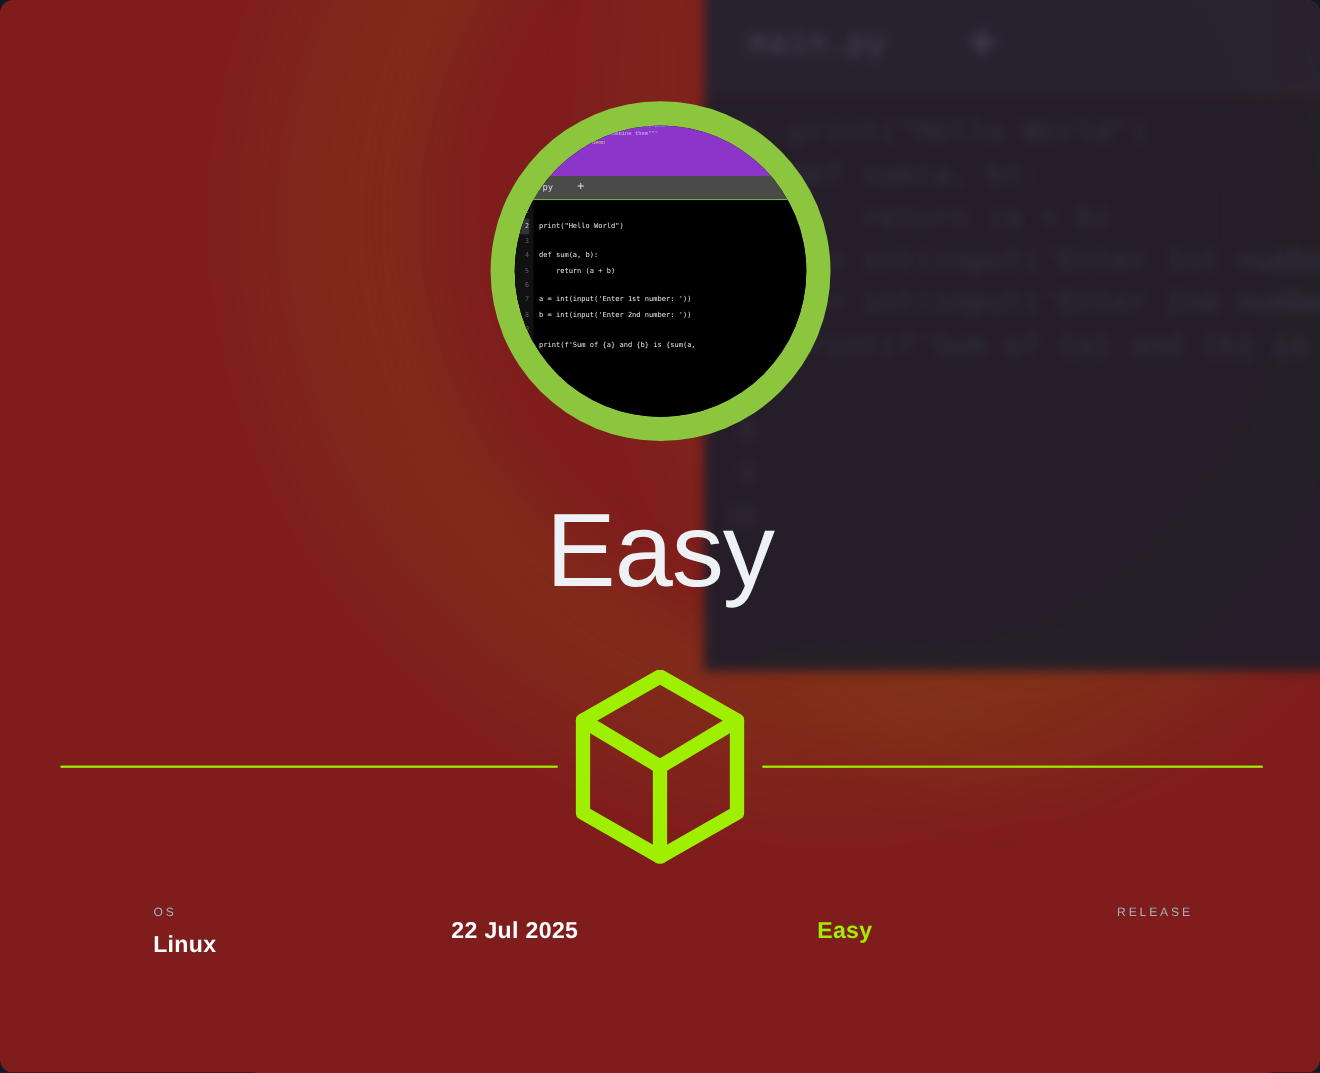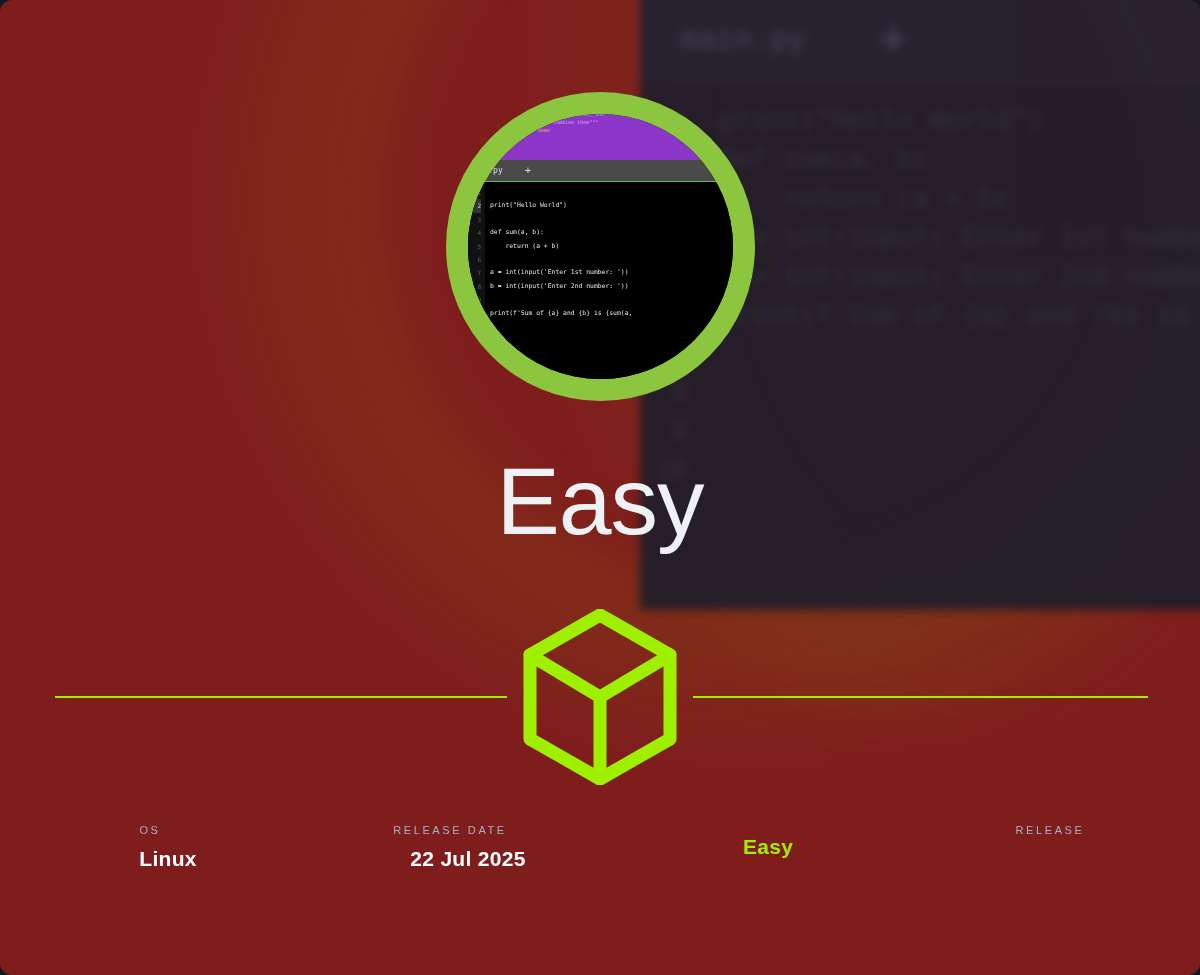--- a/index.html
+++ b/index.html
@@ -303,21 +303,20 @@
     </div>
     <div class="divider-line" id="divider-right"></div>
   </div>
 
   <div id="stats">
     <div class="stat">
       <div class="stat-label">OS</div>
       <div class="stat-value">Linux</div>
     </div>
     <div class="stat">
-      <div class="stat-label">RELEASE DATE</div>
       <div class="stat-value">22 Jul 2025</div>
     </div>
     <div class="stat">
       <div class="stat-value accent">Easy</div>
     </div>
     <div class="stat">
       <div class="stat-label">RELEASE</div>
     </div>
   </div>
 

